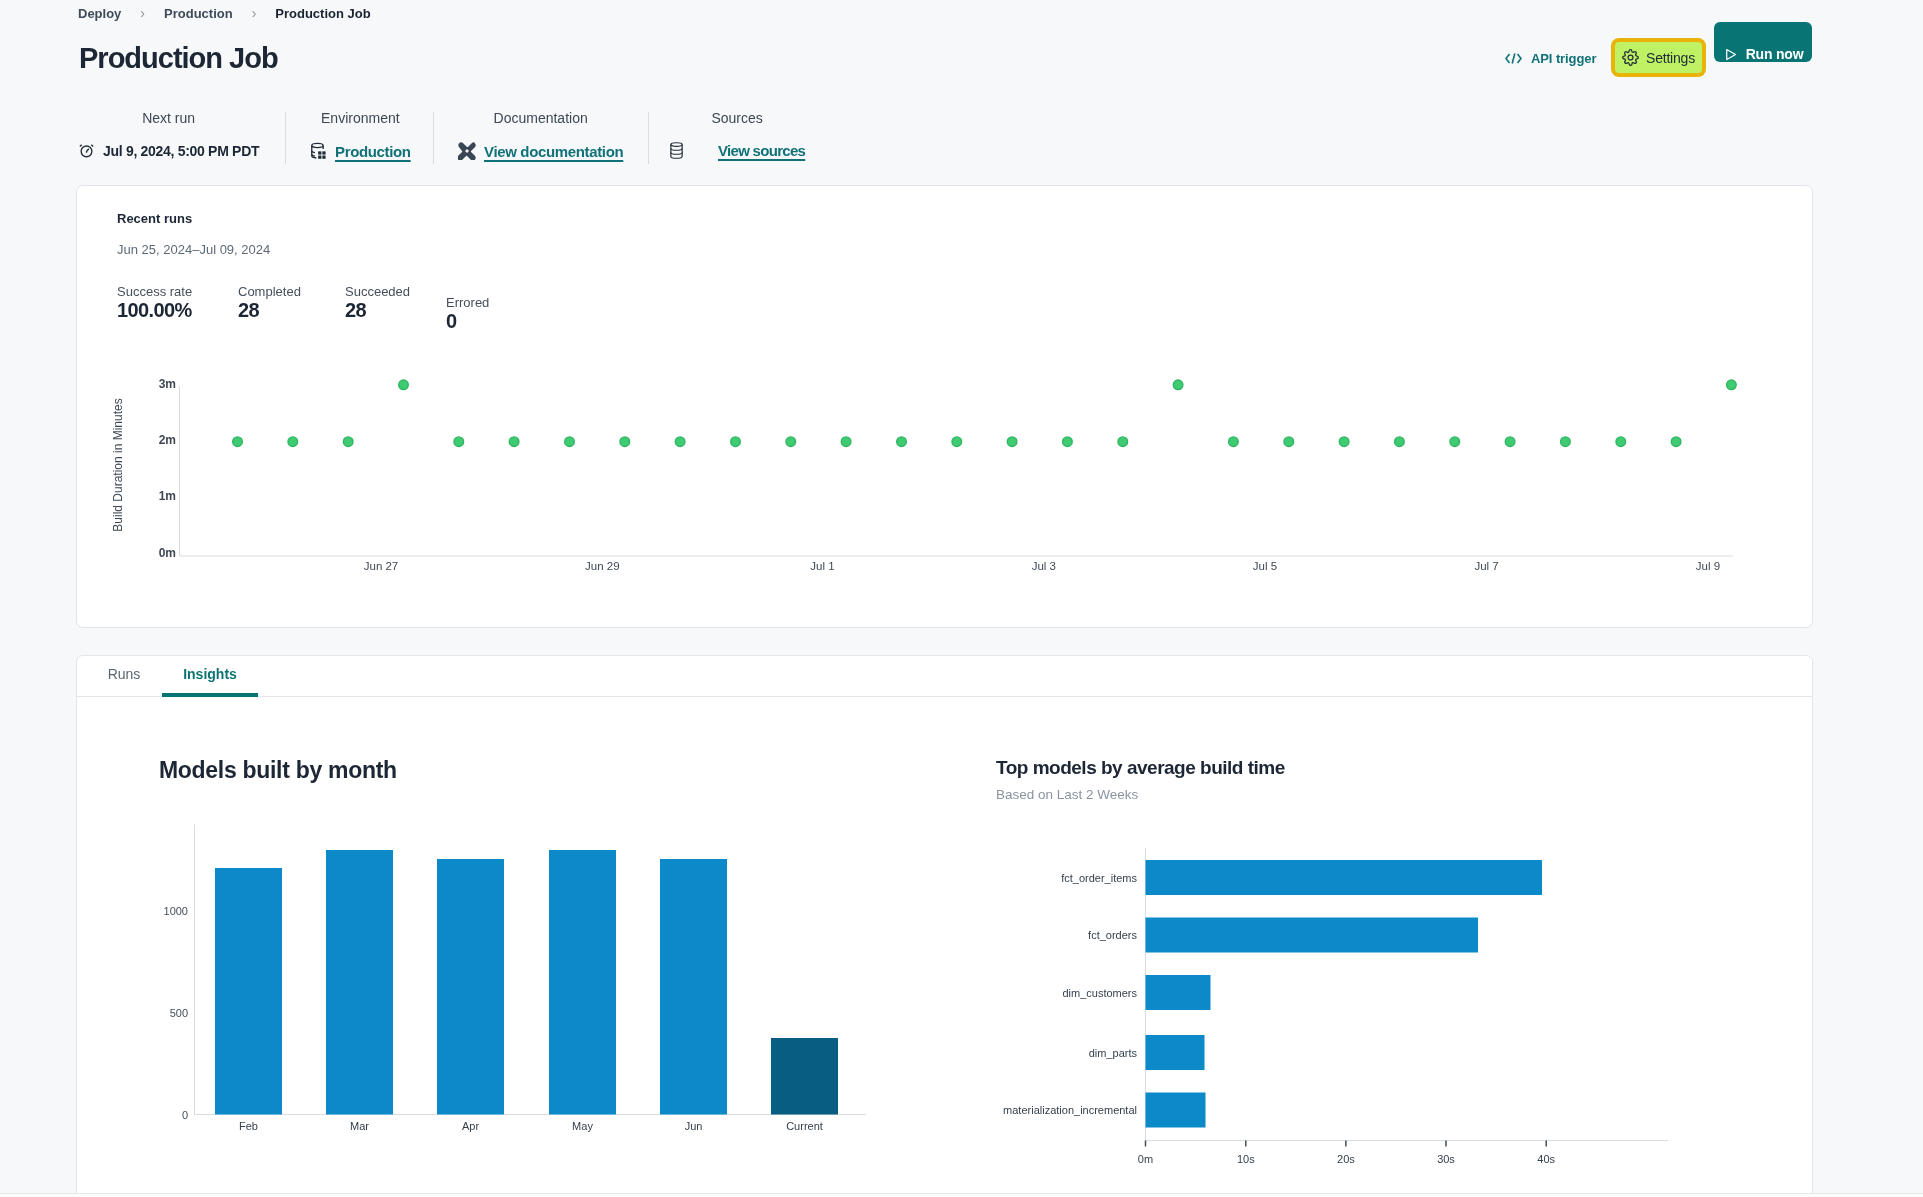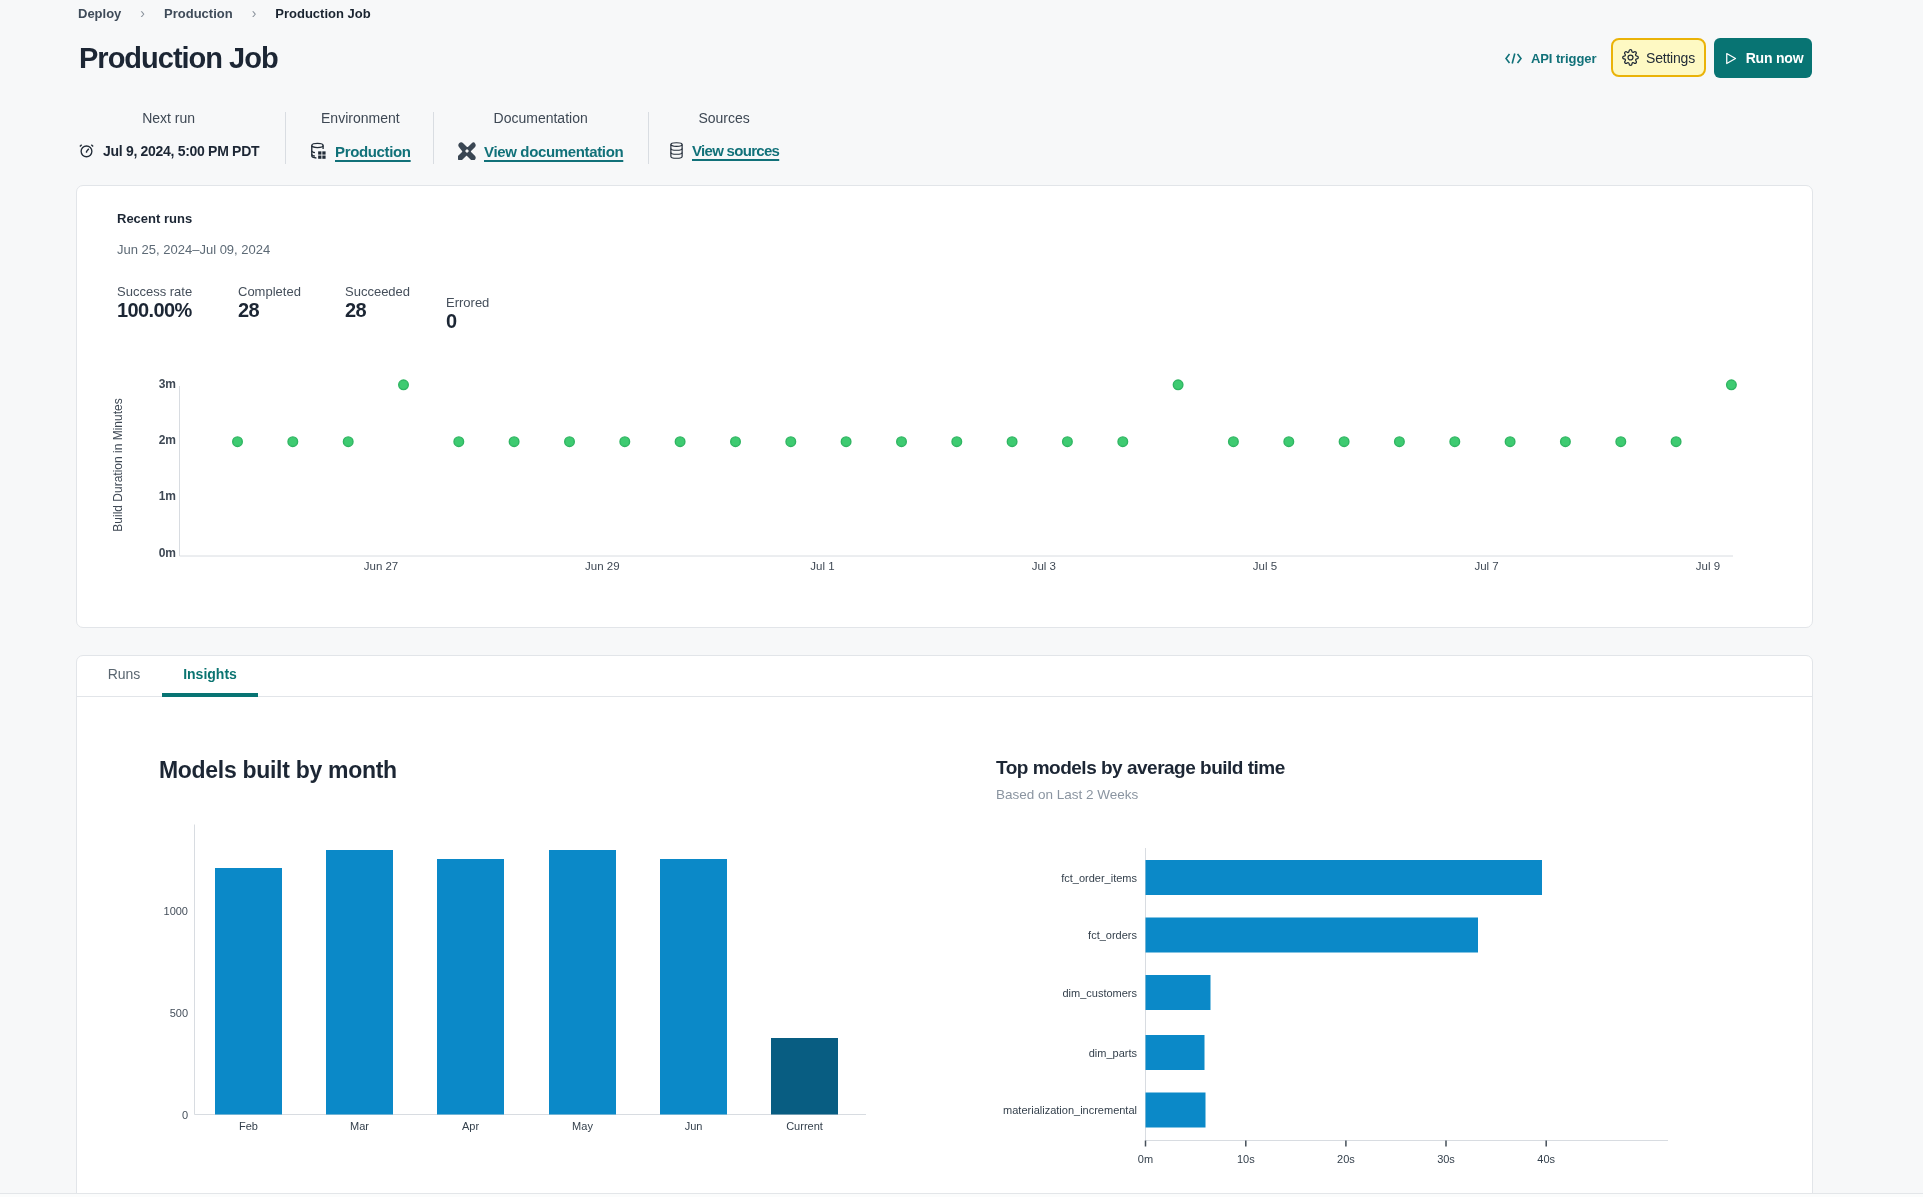--- a/index.html
+++ b/index.html
@@ -13,22 +13,22 @@
   
   .crumb { position:absolute; top:5px; left:78px; font-size:13px; font-weight:700; color:#3f4b59; }
   .crumb span.sep { color:#8a929c; font-weight:400; padding:0 19px; font-size:14px; }
   .crumb .last { color:#1a2430; }
 
   
   h1.title { position:absolute; left:79px; top:42px; font-size:29px; font-weight:700; color:#1c2634; letter-spacing:-1px; }
 
   
   .api-trigger { position:absolute; top:51px; left:1505px; color:#117179; font-size:13px; font-weight:700; letter-spacing:-0.1px; display:flex; align-items:center; gap:9px; }
-  .btn-settings { position:absolute; left:1611px; top:38px; width:95px; height:39px; background:#fef9c3; border:2px solid #eab308; border-radius:8px; font-size:14px; font-weight:400; color:#222c38; display:flex; align-items:center; justify-content:center; gap:7px; letter-spacing:-0.2px; }
-  .btn-run { position:absolute; left:1714px; top:38px; width:98px; height:40px; background:#087473; border-radius:6px; color:#fff; font-size:14px; font-weight:700; display:flex; align-items:center; justify-content:center; gap:8px; letter-spacing:-0.2px; }
+  .btn-settings { position:absolute; left:1611px; top:38px; width:95px; height:39px; background:#bef264; border:4px solid #eab308; border-radius:8px; font-size:14px; font-weight:400; color:#222c38; display:flex; align-items:center; justify-content:center; gap:7px; letter-spacing:-0.2px; }
+  .btn-run { position:absolute; left:1714px; top:22px; width:98px; height:40px; background:#087473; border-radius:6px; color:#fff; font-size:14px; font-weight:700; display:flex; align-items:flex-end; justify-content:center; gap:8px; letter-spacing:-0.2px; }
 
   
   .info { position:absolute; top:110px; left:78px; }
   .info .lbl { font-size:14px; color:#3e4854;text-align:center; }
   .info .val { margin-top:16px; font-size:14px; font-weight:700; color:#1c2634; display:flex; align-items:flex-end; gap:8px; letter-spacing:-0.3px; }
   .divider-v { position:absolute; width:1px; background:#d9dde2; top:112px; height:52px; }
 
   
   .stat .lbl { font-size:13px; color:#454f5b; }
   .stat .val { margin-top:0px; font-size:20px; font-weight:700; color:#1c2634; letter-spacing:-0.6px; }
@@ -112,21 +112,21 @@
   </div>
   <div class="divider-v" style="left:648px;"></div>
   <div class="info" style="left:669px;">
     <div class="lbl">Sources</div>
     <div class="val">
       <svg width="15" height="17" viewBox="0 0 24 27" fill="none" stroke="#222c38" stroke-width="1.9">
         <ellipse cx="12" cy="4" rx="9" ry="2.9"></ellipse>
         <path d="M3 4v19c0 1.6 4 2.9 9 2.9s9-1.3 9-2.9V4"></path>
         <path d="M3 10.3c0 1.6 4 2.9 9 2.9s9-1.3 9-2.9M3 16.6c0 1.6 4 2.9 9 2.9s9-1.3 9-2.9" stroke-width="1.7"></path>
       </svg>
-      <a class="tlink" style="letter-spacing:-0.7px;">View sources</a>
+      <a class="tlink" style="letter-spacing:-0.7px;margin-left:26px;">View sources</a>
     </div>
   </div>
 
   <div class="card" style="left:76px; top:185px; width:1737px; height:443px;"></div>
   <div class="abs" style="left:117px; top:211px; font-size:13px; font-weight:700; color:#1c2634;">Recent runs</div>
   <div class="abs" style="left:117px; top:242px; font-size:13px; color:#5d6a76;">Jun 25, 2024–Jul 09, 2024</div>
   <div class="stat abs" style="left:117px; top:284px;">
       <div class="lbl">Success rate</div>
       <div class="val">100.00%</div>
     </div>

